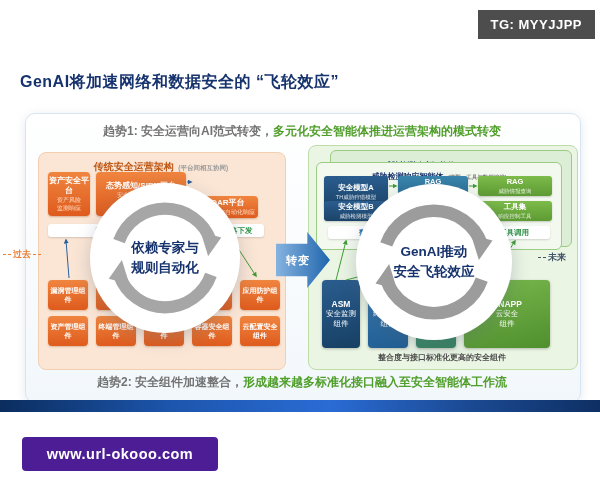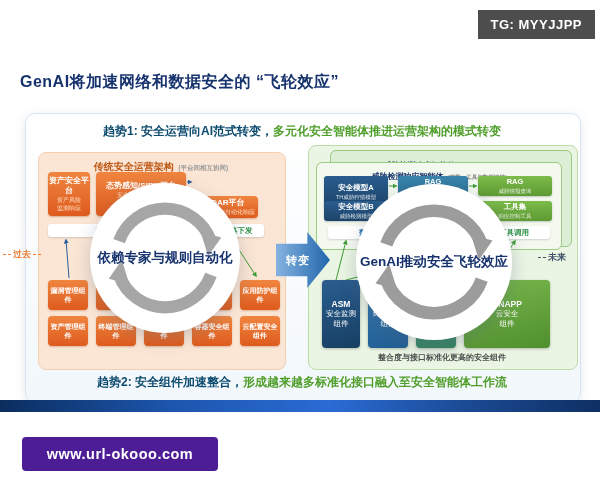--- a/index.html
+++ b/index.html
@@ -14,21 +14,21 @@
   
   .page-title{left:20px;top:72px;font-size:16px;font-weight:bold;color:#17336e;letter-spacing:.5px;}
 
   
   .main-panel{left:25px;top:113px;width:554px;height:288px;border-radius:10px;
     background:linear-gradient(180deg,#ffffff 0%,#f6fafd 70%,#f2f7fb 100%);
     border:1px solid #d9e4f2;box-shadow:0 2px 10px rgba(110,130,160,.18);}
   .trend-line{left:25px;width:554px;text-align:center;font-size:12px;font-weight:bold;}
   .trend1{top:123px;}
   .trend2{top:374px;}
-  .trend-navy{color:#0c4a6e;}
+  .trend-navy{color:#737373;}
   .trend-green{color:#4f9e2a;}
 
   
   .legacy-panel{left:38px;top:152px;width:246px;height:216px;background:#fbe6d5;
     border-radius:8px;border:1px solid #f3cfb2;}
   .legacy-header{left:38px;top:156px;width:246px;text-align:center;}
   .legacy-title{font-size:10px;font-weight:bold;color:#bf5714;}
   .legacy-note{font-size:6.5px;color:#9b9b9b;font-weight:bold;}
   .orange-box{background:linear-gradient(180deg,#f0853f,#de5b1d);border-radius:4px;color:#fff;
     display:flex;flex-direction:column;align-items:center;justify-content:center;text-align:center;
@@ -68,21 +68,21 @@
   .mc-1{background:linear-gradient(165deg,#2a5d8f,#173f63);}
   .mc-2{background:linear-gradient(165deg,#3579b4,#215e92);}
   .mc-3{background:linear-gradient(165deg,#44997b,#35825f);}
   .mc-4{background:linear-gradient(165deg,#7ab84e,#4f8f2d);}
 
   
   .cycle{border-radius:50%;background:#ffffff;box-shadow:0 6px 18px rgba(80,95,120,.28);z-index:6;}
   .cycle-left{left:90px;top:183px;width:150px;height:150px;}
   .cycle-right{left:356px;top:184px;width:156px;height:156px;}
   .cycle svg{position:absolute;left:0;top:0;}
-  .cycle-text{position:absolute;left:0;top:0;width:100%;height:100%;display:flex;flex-direction:row;
+  .cycle-text{position:absolute;left:0;top:0;width:100%;height:100%;display:flex;flex-direction:column;
     align-items:center;justify-content:center;font-weight:bold;color:#17336e;font-size:13.5px;line-height:1.5;z-index:2;}
 
   
   .transform-arrow{left:276px;top:232px;width:54px;height:56px;z-index:6;
     background:linear-gradient(90deg,#85b3e0,#2166ad);
     clip-path:polygon(0 21%,58% 21%,58% 0,100% 50%,58% 100%,58% 79%,0 79%);
     display:flex;align-items:center;justify-content:center;}
   .transform-arrow span{color:#fff;font-weight:bold;font-size:11px;letter-spacing:1px;padding-right:10px;}
 
   

